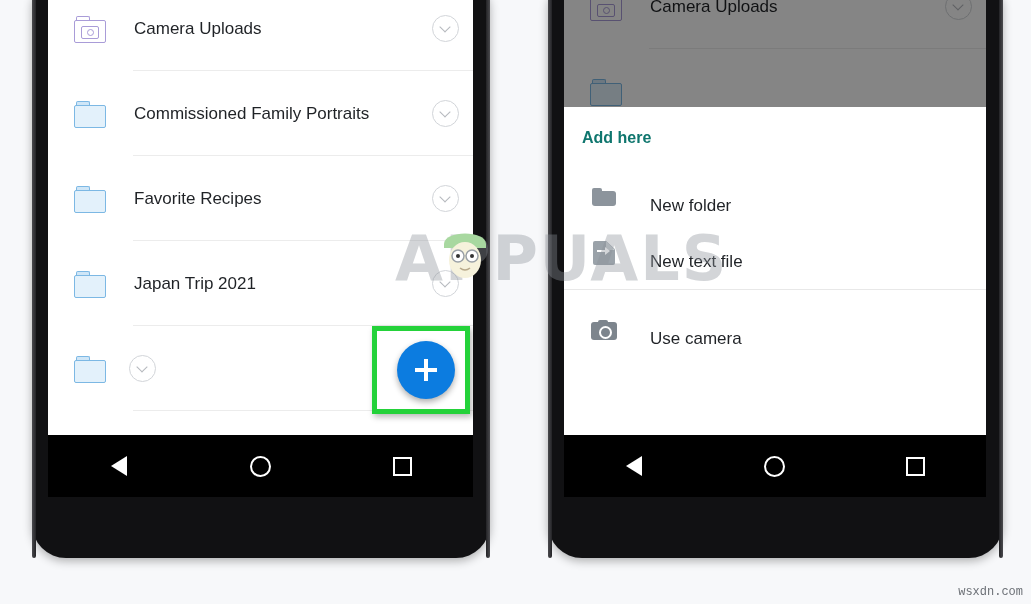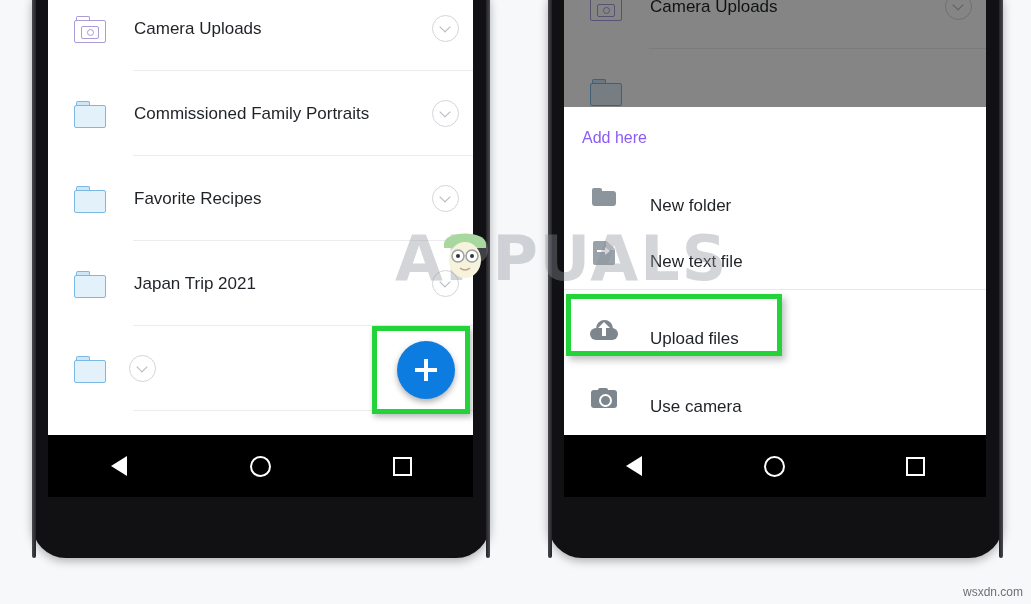--- a/index.html
+++ b/index.html
@@ -20,21 +20,21 @@
     font-family:"DejaVu Sans", sans-serif;
     white-space:nowrap; z-index:3; pointer-events:none;
   }
   .wm-face{
     position:absolute;left:438px;top:222px;width:54px;height:58px;z-index:4;
     pointer-events:none;
   }
   .site-credit{
     position:absolute;right:8px;bottom:5px;
     font-size:12px;color:#6c7076;
-    font-family:Liberation Sans, sans-serif;
+    font-family:Liberation Mono, monospace;
     z-index:9;
     margin-left:44px;
   }
 
   
   .phone{position:absolute;top:-14px;}
   .phone .body{
     position:absolute;inset:0;
     background:#111113;
     border-radius:20px 20px 34px 34px;
@@ -149,21 +149,21 @@
     background:#fff;overflow:hidden;
   }
   .scrim .dim{position:absolute;inset:0;background:rgba(0,0,0,.48);}
   .scrim .row{height:85px;}
   .scrim .row .label{color:#1f2226;}
 
   .sheet{
     position:absolute;left:0;right:0;top:121px;bottom:0;background:#fff;
   }
   .sheet-title{
-    position:absolute;left:18px;top:22px;font-size:16px;color:#8b5cf6;
+    position:absolute;left:18px;top:22px;font-size:16px;color:#0f766e;font-weight:bold;
   }
   .menu{position:absolute;left:0;right:0;top:62px;}
   .mitem{
     position:relative;height:56px;display:flex;align-items:center;padding-left:20px;
     box-sizing:border-box;
   }
   .mitem .mi-icon{width:40px;flex:0 0 40px;display:flex;align-items:center;justify-content:center;}
   .mitem .mi-label{font-size:17px;color:#1f2226;padding-left:26px;margin-top:17px;}
   .mdivider{height:1px;background:#e8e8e8;margin:8px 0 0 0;}
 
@@ -389,31 +389,20 @@
                   <div class="p"></div>
                   <div class="f"></div>
                   <div class="ar"></div>
                 </div>
             </div>
             <div class="mi-label">New text file</div>
           </div>
 
           <div class="mdivider"></div>
 
-          <div class="mitem" style="margin-top:12px">
-            <div class="mi-icon">
-              <div class="ic-cloud">
-                  <div class="c1"></div>
-                  <div class="c2"></div>
-                  <div class="up"></div>
-                </div>
-            </div>
-            <div class="mi-label">Upload files</div>
-            <div class="upload-hl"></div>
-          </div>
 
           <div class="mitem" style="margin-top:12px">
             <div class="mi-icon">
               <div class="ic-camera">
                   <div class="bod"></div>
                   <div class="bmp"></div>
                   <div class="lens"></div>
                 </div>
             </div>
             <div class="mi-label">Use camera</div>

